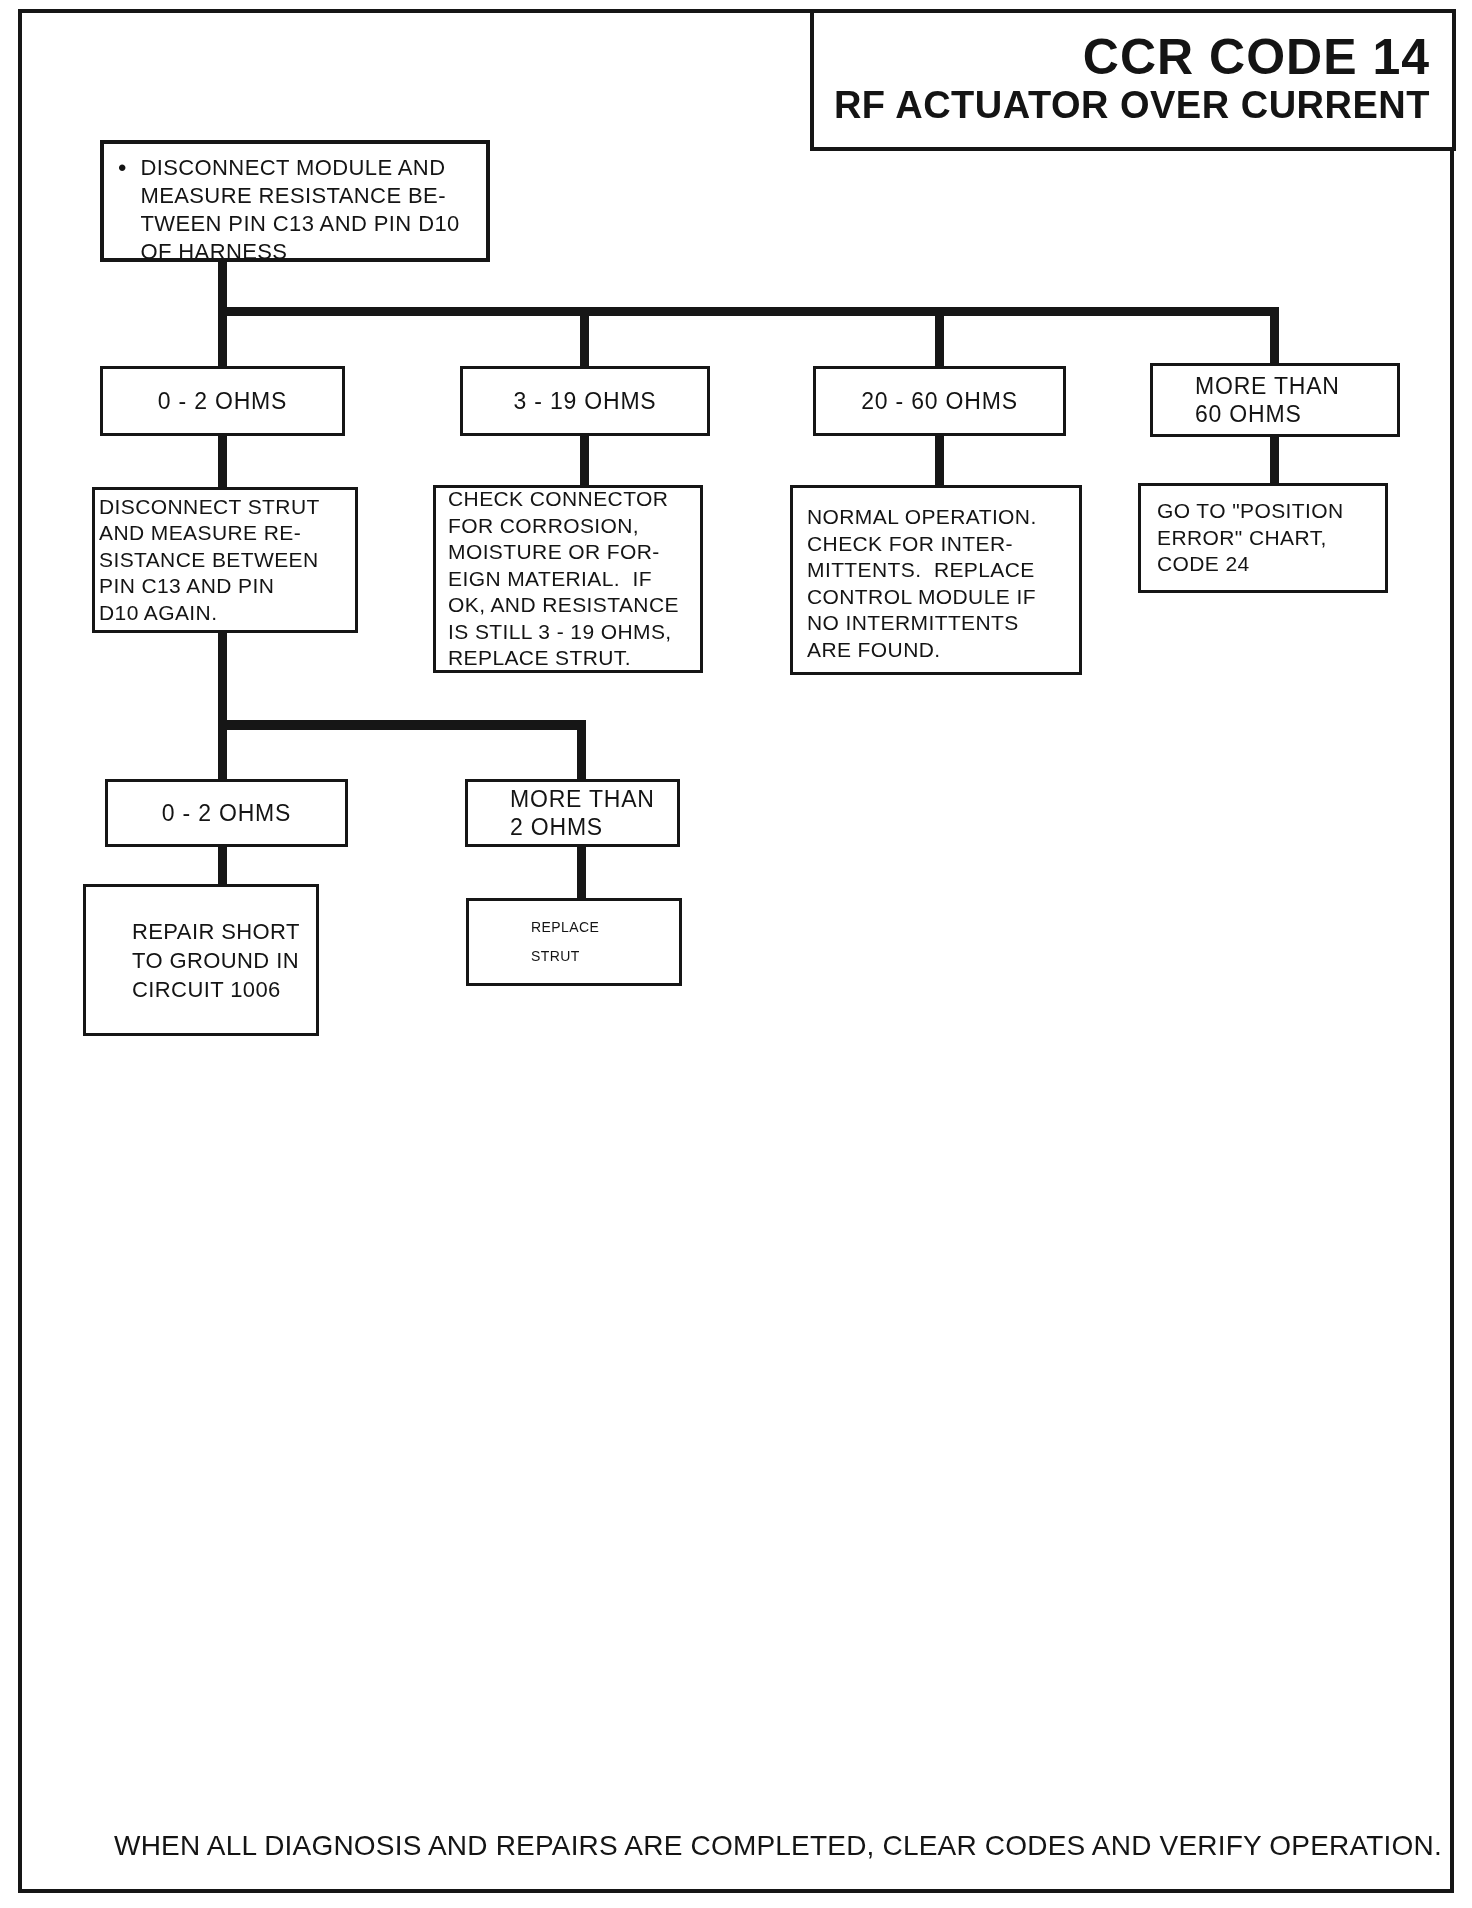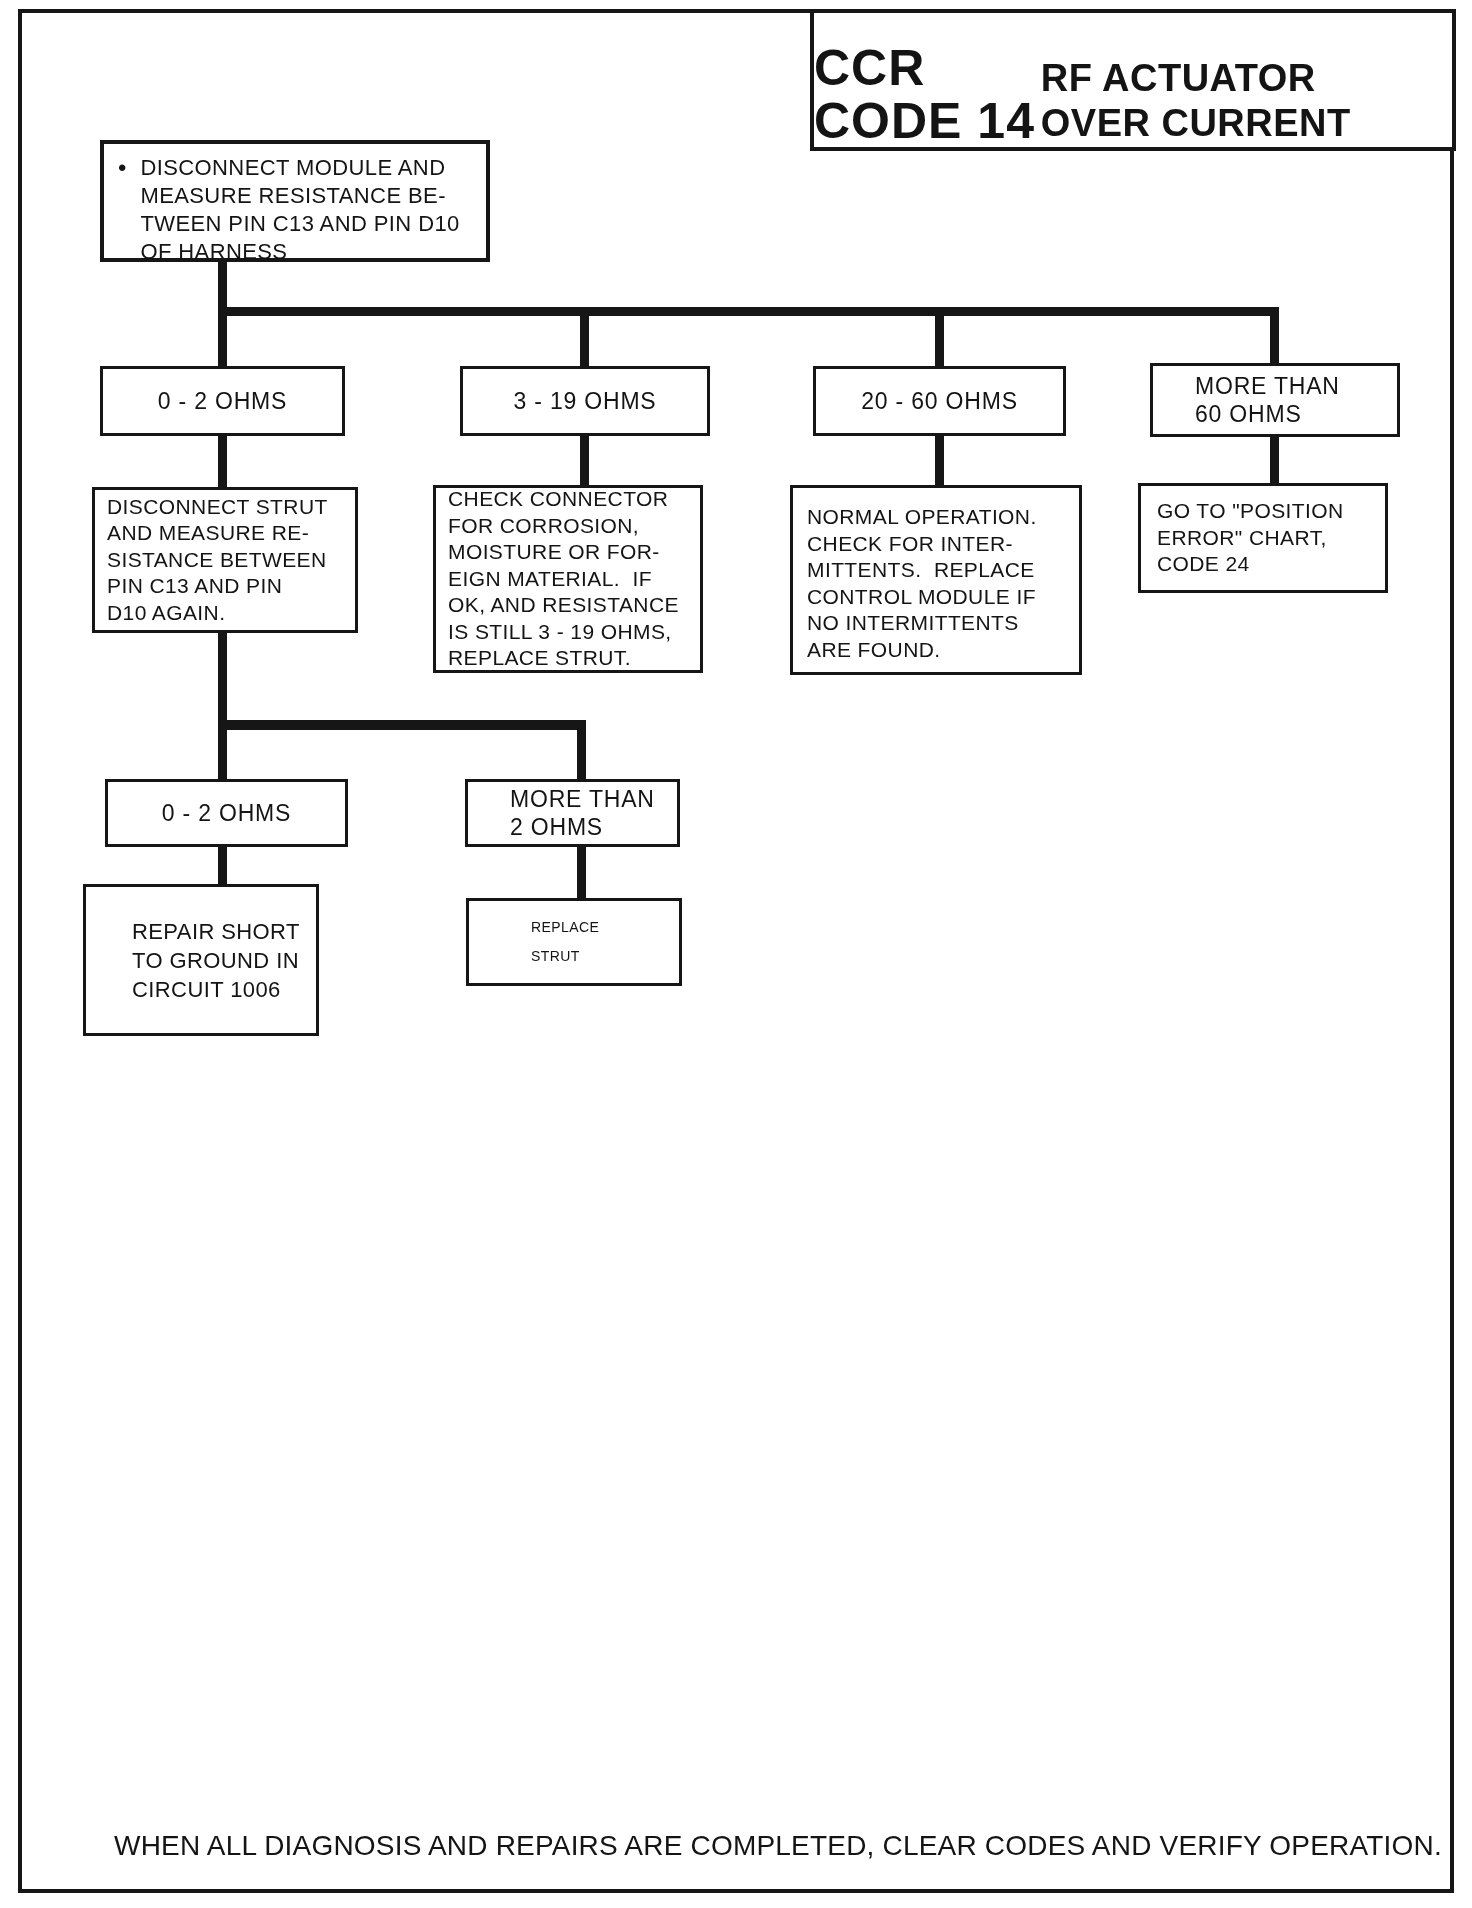--- a/index.html
+++ b/index.html
@@ -16,21 +16,21 @@
     position:absolute;border:3px solid #161616;background:#fff;
     box-sizing:border-box;display:flex;align-items:center;
   }
   .txt{white-space:pre-wrap;font-size:21px;line-height:26.5px;letter-spacing:.4px;}
   .label-txt{font-size:23px;letter-spacing:.8px;white-space:pre-line;line-height:28px;}
   .center{justify-content:center;text-align:center;}
   .conn{position:absolute;background:#161616;}
   .title-box{
     position:absolute;left:810px;top:9px;width:646px;height:142px;
     border:4px solid #161616;background:#fff;box-sizing:border-box;
-    display:flex;flex-direction:row;justify-content:center;align-items:flex-end;
+    display:flex;flex-direction:column;justify-content:center;align-items:flex-end;
     padding-right:22px;z-index:2;
   }
   .title-line1{font-size:50px;font-weight:bold;letter-spacing:1px;line-height:1.05;}
   .title-line2{font-size:38px;font-weight:bold;letter-spacing:.5px;line-height:1.2;}
   .root-box{padding:6px 10px 6px 14px;align-items:flex-start;}
   .root-inner{display:flex;gap:14px;padding-top:4px;}
   .bullet{font-size:24px;line-height:28px;}
   .root-txt{font-size:22px;line-height:28px;letter-spacing:.4px;white-space:pre-line;}
   .footer-note{
     position:absolute;left:0;top:1830px;width:1472px;text-align:center;
@@ -78,21 +78,21 @@
   <div class="box" style="left:1150px;top:363px;width:250px;height:74px;padding-left:42px;">
     <span class="label-txt">MORE THAN
 60 OHMS</span>
   </div>
 
   <div class="conn" style="left:218px;top:436px;width:9px;height:51px;"></div>
   <div class="conn" style="left:580px;top:436px;width:9px;height:49px;"></div>
   <div class="conn" style="left:935px;top:436px;width:9px;height:49px;"></div>
   <div class="conn" style="left:1270px;top:437px;width:9px;height:46px;"></div>
 
-  <div class="box" style="left:92px;top:487px;width:266px;height:146px;padding:6px 8px 6px 12px;">
+  <div class="box" style="left:92px;top:487px;width:266px;height:146px;padding:6px 8px 6px 4px;">
     <span class="txt">DISCONNECT STRUT
 AND MEASURE RE-
 SISTANCE BETWEEN
 PIN C13 AND PIN
 D10 AGAIN.</span>
   </div>
   <div class="box" style="left:433px;top:485px;width:270px;height:188px;padding:4px 6px 4px 12px;">
     <span class="txt">CHECK CONNECTOR
 FOR CORROSION,
 MOISTURE OR FOR-

